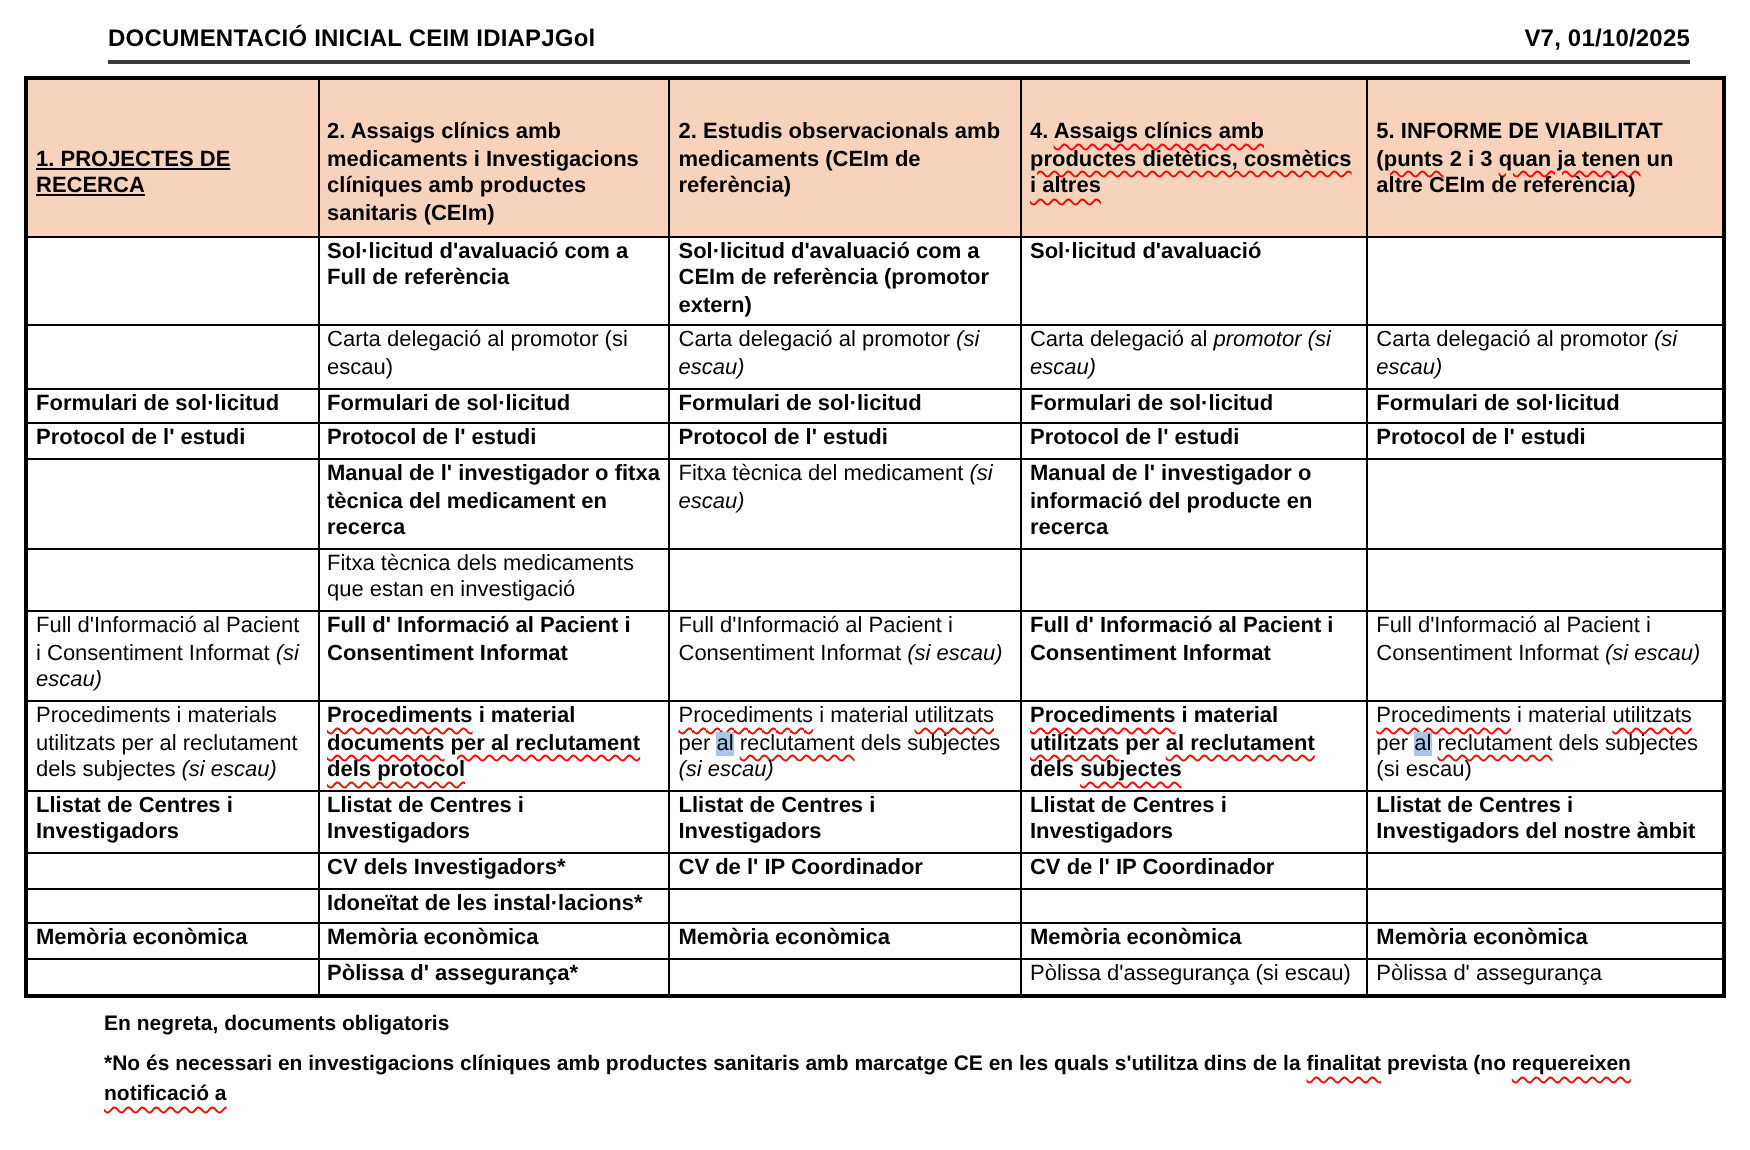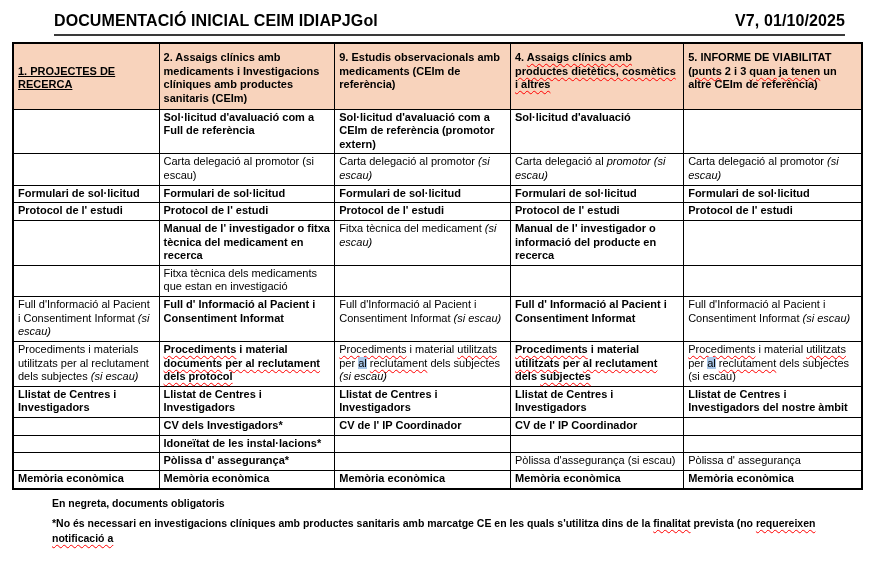--- a/index.html
+++ b/index.html
@@ -8,37 +8,37 @@
     width:875px; height:575px; overflow:hidden;
     font-family:"Liberation Sans", sans-serif; color:#000;
   }
   .page { padding:8px 12px 0 12px; }
 
   .doc-header {
     display:flex; justify-content:space-between; align-items:flex-end;
     margin:4px 18px 6px 42px; padding-bottom:4px;
     border-bottom:2px solid #3a3a3a;
   }
-  .doc-title, .doc-version { font-weight:bold; font-size:16px; letter-spacing:0.1px; }
+  .doc-title, .doc-version { font-weight:bold; font-size:12px; letter-spacing:0.1px; }
 
   table.doc-table {
     border-collapse:collapse; width:851px; table-layout:fixed;
     border:2px solid #000;
   }
   .doc-table th, .doc-table td {
     border:1px solid #000;
     padding:1px 4px 2px 4px;
     font-size:11px; line-height:1.24;
     vertical-align:top; text-align:left;
     word-wrap:break-word; overflow-wrap:break-word;
   }
   .doc-table th {
     background:var(--header-bg,#F8D3BC);
     font-weight:bold;
-    padding-top:7px; padding-bottom:3px;
+    padding-top:20px; padding-bottom:3px;
   }
   .doc-table th:first-child { vertical-align:middle;text-decoration:underline; }
 
   .b { font-weight:bold; }
   .i { font-style:italic; }
   .sq {
     text-decoration-line:underline;
     text-decoration-style:wavy;
     text-decoration-color:var(--squiggle,#FF0000);
     text-decoration-thickness:1px;
@@ -64,21 +64,21 @@
         <col style="width: 17.2%;">
         <col style="width: 20.7%;">
         <col style="width: 20.7%;">
         <col style="width: 20.4%;">
         <col style="width: 21%;">
       </colgroup>
     <thead id="thead">
         <tr>
           <th><span class="b">1. PROJECTES DE RECERCA</span></th>
           <th><span class="b">2. Assaigs clínics amb medicaments i Investigacions clíniques amb productes sanitaris (CEIm)</span></th>
-          <th><span class="b">9. Estudis observacionals amb medicaments (CEIm de referència)</span></th>
+          <th><span class="b">2. Estudis observacionals amb medicaments (CEIm de referència)</span></th>
           <th><span class="b">4. </span><span class="b sq">Assaigs clínics amb productes dietètics, cosmètics i altres</span></th>
           <th><span class="b">5. INFORME DE VIABILITAT (</span><span class="b sq">punts</span><span class="b"> 2 i 3 </span><span class="b sq">quan ja tenen</span><span class="b"> un altre CEIm de referència)</span></th>
         </tr>
       </thead>
     <tbody id="tbody">
         <tr>
           <td>&nbsp;</td>
           <td><span class="b">Sol·licitud d'avaluació com a Full de referència</span></td>
           <td><span class="b">Sol·licitud d'avaluació com a CEIm de referència (promotor extern)</span></td>
           <td><span class="b">Sol·licitud d'avaluació</span></td>
@@ -148,32 +148,32 @@
           <td>&nbsp;</td>
         </tr>
         <tr>
           <td>&nbsp;</td>
           <td><span class="b">Idoneïtat de les instal·lacions*</span></td>
           <td>&nbsp;</td>
           <td>&nbsp;</td>
           <td>&nbsp;</td>
         </tr>
         <tr>
+          <td><span class="b">Memòria econòmica</span></td>
+          <td><span class="b">Memòria econòmica</span></td>
+          <td><span class="b">Memòria econòmica</span></td>
+          <td><span class="b">Memòria econòmica</span></td>
+          <td><span class="b">Memòria econòmica</span></td>
+        </tr>
+        <tr>
           <td>&nbsp;</td>
           <td><span class="b">Pòlissa d' assegurança*</span></td>
           <td>&nbsp;</td>
           <td><span>Pòlissa d'assegurança (si escau)</span></td>
           <td><span>Pòlissa d' assegurança</span></td>
-        </tr>
-        <tr>
-          <td><span class="b">Memòria econòmica</span></td>
-          <td><span class="b">Memòria econòmica</span></td>
-          <td><span class="b">Memòria econòmica</span></td>
-          <td><span class="b">Memòria econòmica</span></td>
-          <td><span class="b">Memòria econòmica</span></td>
         </tr>
       </tbody>
   </table>
 
   <div class="notes" id="notes">
       <div class="note"><span class="b">En negreta, documents obligatoris</span></div>
       <div class="note"><span class="b">*No és necessari en investigacions clíniques amb productes sanitaris amb marcatge CE en les quals s'utilitza dins de la </span><span class="b sq">finalitat</span><span class="b"> prevista (no </span><span class="b sq">requereixen notificació a</span></div>
     </div>
 
 </div>

